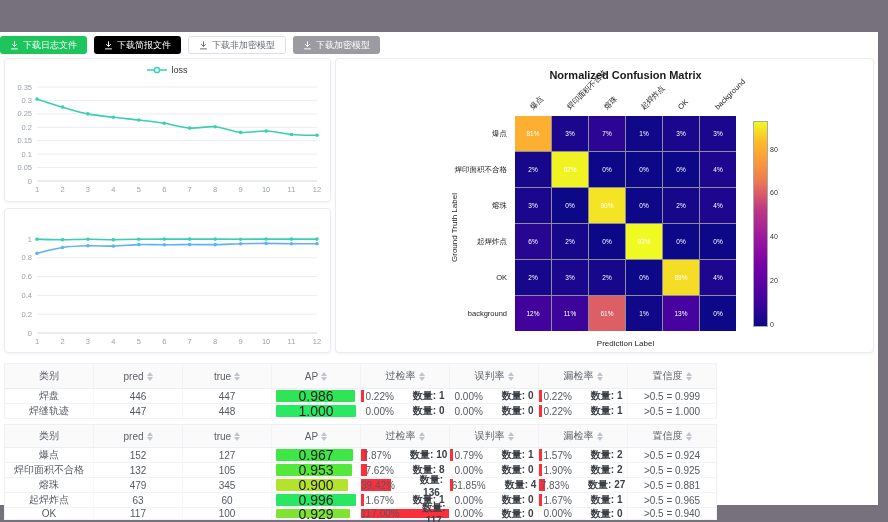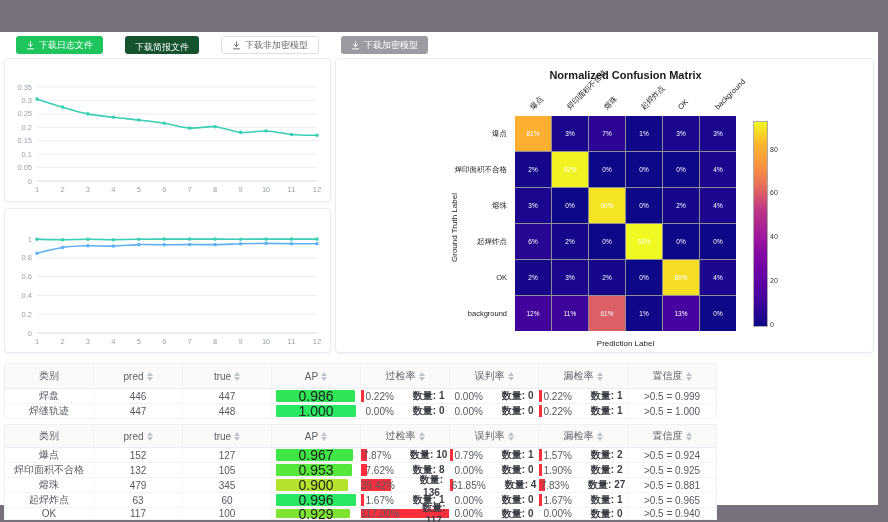--- a/index.html
+++ b/index.html
@@ -1,20 +1,20 @@
 <!DOCTYPE html>
 <html><head>
 <meta charset="utf-8">
 <style>
   html,body{margin:0;padding:0;}
   body{width:888px;height:522px;overflow:hidden;background:#76717d;position:relative;
        font-family:"Liberation Sans","DejaVu Sans",sans-serif;}
   .content{position:absolute;left:0;top:32px;width:878px;height:473px;background:#fff;}
   
-  .toolbar{position:absolute;left:16px;top:4px;display:flex;gap:22px;align-items:flex-end;}
+  .toolbar{position:absolute;left:0;top:4px;display:flex;gap:7px;align-items:flex-end;}
   .tbtn{height:18px;display:inline-flex;align-items:center;gap:4px;padding:0 10px;
         border-radius:3px;font-size:9px;cursor:pointer;white-space:nowrap;box-sizing:border-box;}
   .tbtn svg{display:block;}
   
   .card{position:absolute;background:#fff;border:1px solid #e9ecf2;border-radius:4px;
         box-shadow:0 1px 3px rgba(0,0,0,.05);box-sizing:border-box;}
   #card-loss{left:4px;top:26px;width:327px;height:144px;}
   #card-map{left:4px;top:176px;width:327px;height:145px;}
   #card-cm{left:335px;top:26px;width:539px;height:295px;}
   .legend{position:absolute;left:0;top:6px;width:100%;display:flex;justify-content:center;gap:14px;}
@@ -66,41 +66,50 @@
 <body>
 
 <div class="content">
   <div class="toolbar" id="toolbar">
       <div class="tbtn" style="background: rgb(30, 197, 92); color: rgb(255, 255, 255); border: none;">
         <svg width="9" height="9" viewBox="0 0 12 12">
           <path d="M6 1v6M3.3 4.6 6 7.3 8.7 4.6M2 10.5h8" fill="none" stroke="currentColor" stroke-width="1.3" stroke-linecap="round" stroke-linejoin="round"></path>
         </svg>
         <span>下载日志文件</span>
       </div>
-      <div class="tbtn" style="background: #14532d; color: rgb(255, 255, 255); border: none; flex-direction: column;">
+      <div class="tbtn" style="background: #000000; color: rgb(255, 255, 255); border: none;">
         <svg width="9" height="9" viewBox="0 0 12 12">
           <path d="M6 1v6M3.3 4.6 6 7.3 8.7 4.6M2 10.5h8" fill="none" stroke="currentColor" stroke-width="1.3" stroke-linecap="round" stroke-linejoin="round"></path>
         </svg>
         <span>下载简报文件</span>
       </div>
       <div class="tbtn" style="background: rgb(255, 255, 255); color: rgb(102, 106, 112); border: 1px solid rgb(220, 223, 230);">
         <svg width="9" height="9" viewBox="0 0 12 12">
           <path d="M6 1v6M3.3 4.6 6 7.3 8.7 4.6M2 10.5h8" fill="none" stroke="currentColor" stroke-width="1.3" stroke-linecap="round" stroke-linejoin="round"></path>
         </svg>
         <span>下载非加密模型</span>
       </div>
       <div class="tbtn" style="background: rgb(155, 155, 161); color: rgb(255, 255, 255); border: none;">
         <svg width="9" height="9" viewBox="0 0 12 12">
           <path d="M6 1v6M3.3 4.6 6 7.3 8.7 4.6M2 10.5h8" fill="none" stroke="currentColor" stroke-width="1.3" stroke-linecap="round" stroke-linejoin="round"></path>
         </svg>
         <span>下载加密模型</span>
       </div>
     </div>
 
   <div class="card" id="card-loss">
+    <div class="legend" id="legend1">
+        <div class="legend-item">
+          <svg width="20" height="8" viewBox="0 0 20 8">
+            <line x1="0" x2="20" y1="4" y2="4" stroke="#38cfb4" stroke-width="1.5"></line>
+            <circle cx="10" cy="4" r="2.6" fill="#fff" stroke="#38cfb4" stroke-width="1.5"></circle>
+          </svg>
+          <span>loss</span>
+        </div>
+      </div>
     <svg class="chart-svg" id="chart1" width="322" height="118" viewBox="0 0 322 118">
         <line x1="30" x2="310" y1="100.0" y2="100.0" stroke="#ecedf4" stroke-width="1"></line>
         <text x="25" y="102.5" text-anchor="end" font-size="7.5" fill="#9aa0ac">0</text>
         <line x1="30" x2="310" y1="86.6" y2="86.6" stroke="#ecedf4" stroke-width="1"></line>
         <text x="25" y="89.1" text-anchor="end" font-size="7.5" fill="#9aa0ac">0.05</text>
         <line x1="30" x2="310" y1="73.1" y2="73.1" stroke="#ecedf4" stroke-width="1"></line>
         <text x="25" y="75.6" text-anchor="end" font-size="7.5" fill="#9aa0ac">0.1</text>
         <line x1="30" x2="310" y1="59.7" y2="59.7" stroke="#ecedf4" stroke-width="1"></line>
         <text x="25" y="62.2" text-anchor="end" font-size="7.5" fill="#9aa0ac">0.15</text>
         <line x1="30" x2="310" y1="46.3" y2="46.3" stroke="#ecedf4" stroke-width="1"></line>

